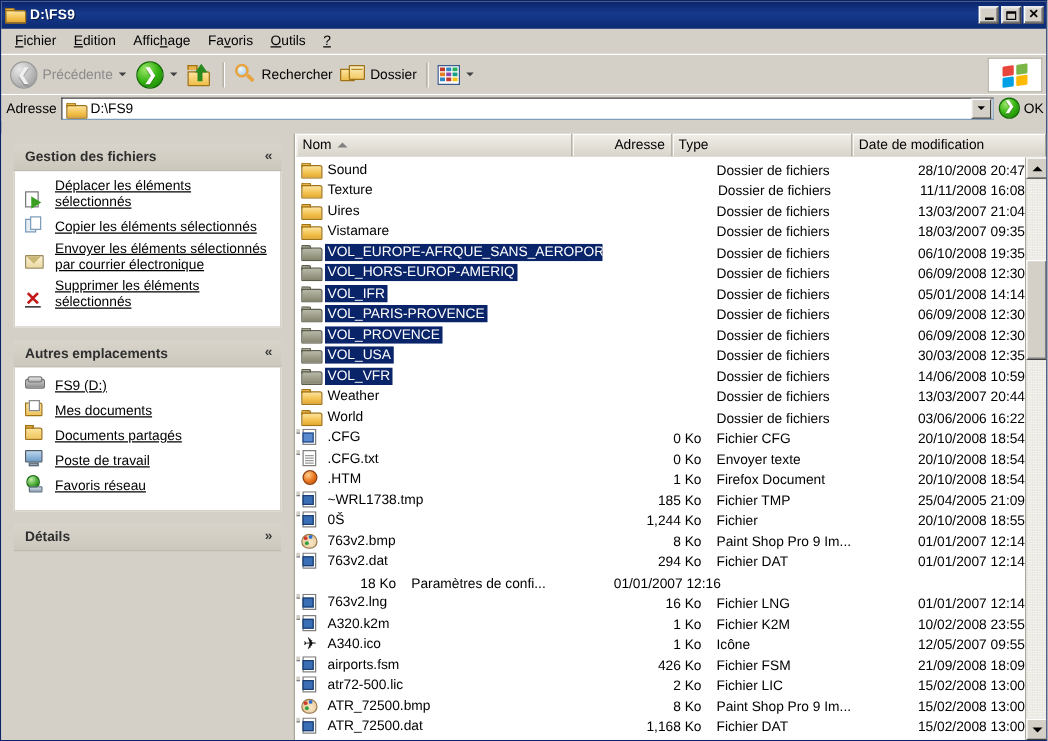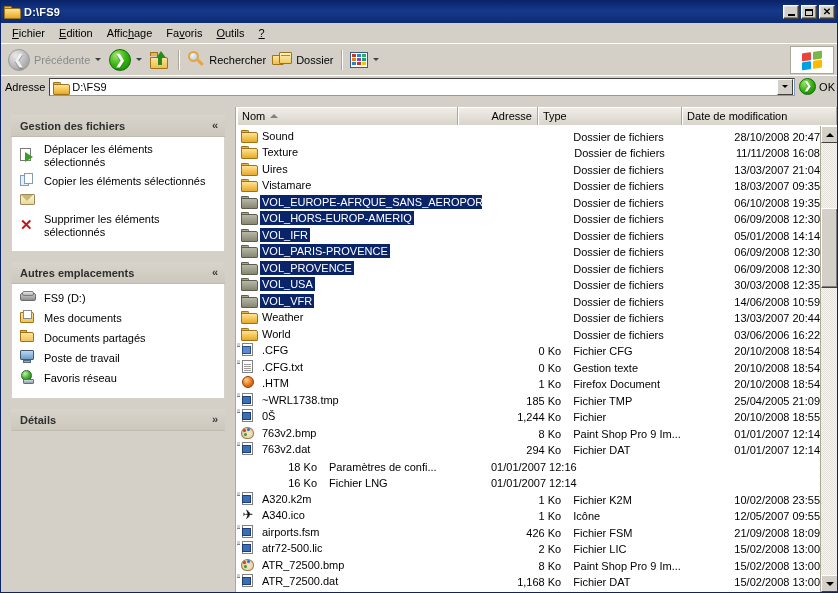--- a/index.html
+++ b/index.html
@@ -194,21 +194,21 @@
     height: 22px; display:flex; align-items:center;
     padding: 0 7px 0 9px;
     border-bottom: 1px solid #c0bbb0;
   }
   .panel-head .ph-title { font-weight:bold; font-size:11px; color:#2f2f2f; flex:1; }
   .chev-ud { font-size:11px; color:#3b3b3b; font-weight:bold; line-height:1; }
   .panel-body {
     background:#ffffff; border:1px solid #d6d2c8; border-top:none;
     padding: 6px 8px 8px 8px;
   }
-  .panel-row { display:flex; align-items:center; margin-bottom:4px; }
+  .panel-row { display:flex; align-items:flex-end; margin-bottom:4px;text-decoration:underline; }
   .panel-row .pr-icon { width:18px; min-width:18px; height:16px; margin-right:6px; position:relative; }
   .panel-row .pr-text { font-size:11px; line-height:13px; color:#000; }
 
   .ico-move { width:16px;height:14px;position:relative; }
   .ico-move .pg { position:absolute;left:0;top:0;width:11px;height:13px;background:#fff;border:1px solid #7a7a7a;}
   .ico-move .ar { position:absolute;left:5px;top:4px;width:0;height:0;
     border-top:5px solid transparent;border-bottom:5px solid transparent;border-left:8px solid #3a9e22;}
   .ico-copy { width:16px;height:14px;position:relative; }
   .ico-copy .p1 { position:absolute;left:0;top:2px;width:9px;height:11px;background:#e8eef6;border:1px solid #7f9db9;}
   .ico-copy .p2 { position:absolute;left:4px;top:0px;width:9px;height:11px;background:#ffffff;border:1px solid #7f9db9;}
@@ -447,20 +447,21 @@
           <div class="panel-row">
             <span class="pr-icon"><span class="ico-move"><span class="pg"></span><span class="ar"></span></span></span>
             <span class="pr-text">Déplacer les éléments sélectionnés</span>
           </div>
           <div class="panel-row">
             <span class="pr-icon"><span class="ico-copy"><span class="p1"></span><span class="p2"></span></span></span>
             <span class="pr-text">Copier les éléments sélectionnés</span>
           </div>
           <div class="panel-row">
             <span class="pr-icon"><span class="ico-mail"><span class="env"></span><span class="fl"></span></span></span>
+            <span class="pr-text">Envoyer les éléments sélectionnés par courrier électronique</span>
           </div>
           <div class="panel-row">
             <span class="pr-icon"><span class="ico-del">✕</span></span>
             <span class="pr-text">Supprimer les éléments sélectionnés</span>
           </div>
         </div>
       </div>
 
       <div class="panel">
         <div class="panel-head">
@@ -643,21 +644,21 @@
             <div class="c-size">0 Ko</div>
             <div class="c-type">Fichier CFG</div>
             <div class="c-date">20/10/2008 18:54</div>
           </div>
           <div class="row">
             <div class="c-name">
               <span class="ricon"><span class="fi fi-txt"><span class="sheet"></span><span class="corner"></span><span class="ln" style="top:4px"></span><span class="ln" style="top:6px"></span><span class="ln" style="top:8px"></span><span class="ln" style="top:10px"></span></span></span>
               <span class="nm">.CFG.txt</span>
             </div>
             <div class="c-size">0 Ko</div>
-            <div class="c-type">Gestion texte</div>
+            <div class="c-type">Envoyer texte</div>
             <div class="c-date">20/10/2008 18:54</div>
           </div>
           <div class="row">
             <div class="c-name">
               <span class="ricon"><span class="fi fi-ff"><span class="globe"></span></span></span>
               <span class="nm">.HTM</span>
             </div>
             <div class="c-size">1 Ko</div>
             <div class="c-type">Firefox Document</div>
             <div class="c-date">20/10/2008 18:54</div>
@@ -697,20 +698,24 @@
             <div class="c-size">294 Ko</div>
             <div class="c-type">Fichier DAT</div>
             <div class="c-date">01/01/2007 12:14</div>
           </div>
           <div class="row">
             <div class="c-size">18 Ko</div>
             <div class="c-type">Paramètres de confi...</div>
             <div class="c-date">01/01/2007 12:16</div>
           </div>
           <div class="row">
+            <div class="c-name">
+              <span class="ricon"><span class="fi fi-gen"><span class="sheet"></span><span class="corner"></span><span class="badge"></span></span></span>
+              <span class="nm">763v2.lng</span>
+            </div>
             <div class="c-size">16 Ko</div>
             <div class="c-type">Fichier LNG</div>
             <div class="c-date">01/01/2007 12:14</div>
           </div>
           <div class="row">
             <div class="c-name">
               <span class="ricon"><span class="fi fi-gen"><span class="sheet"></span><span class="corner"></span><span class="badge"></span></span></span>
               <span class="nm">A320.k2m</span>
             </div>
             <div class="c-size">1 Ko</div>

